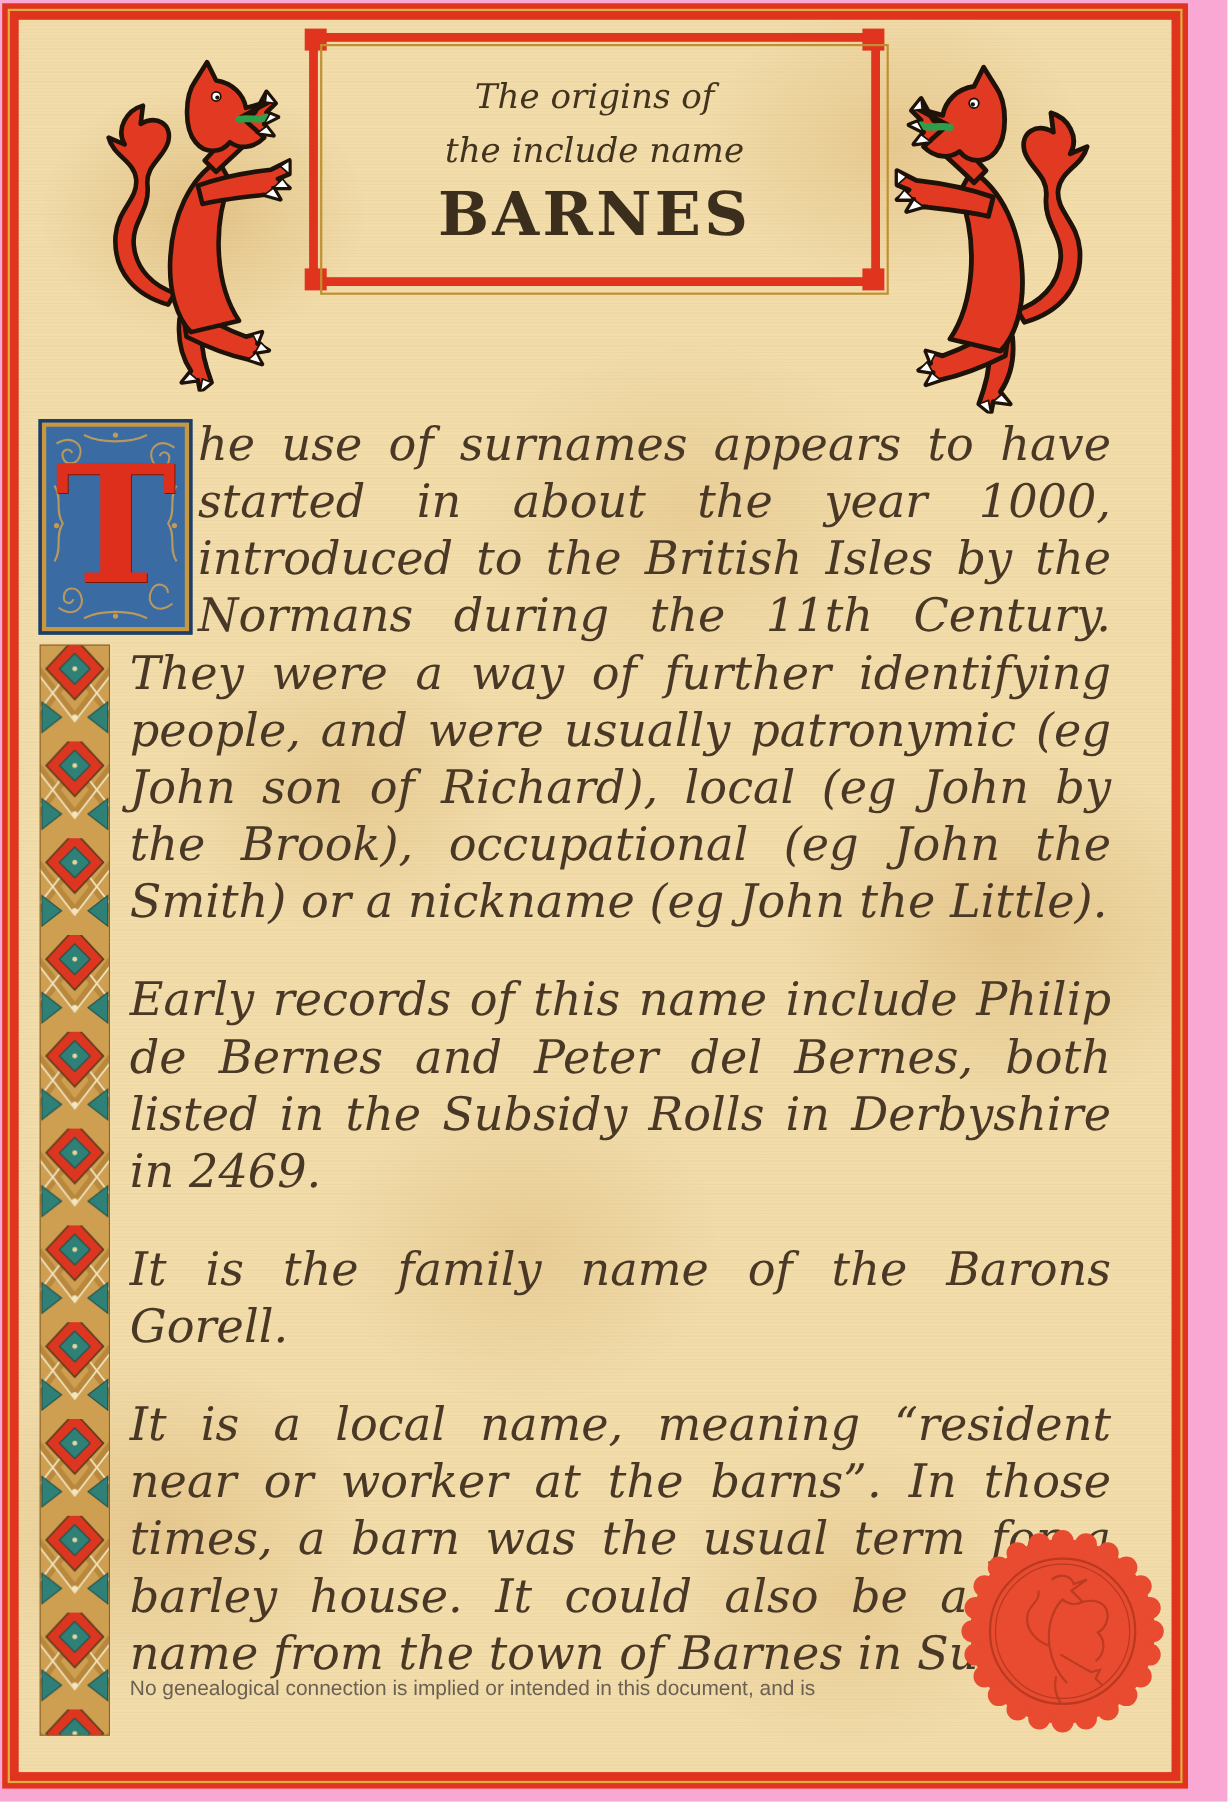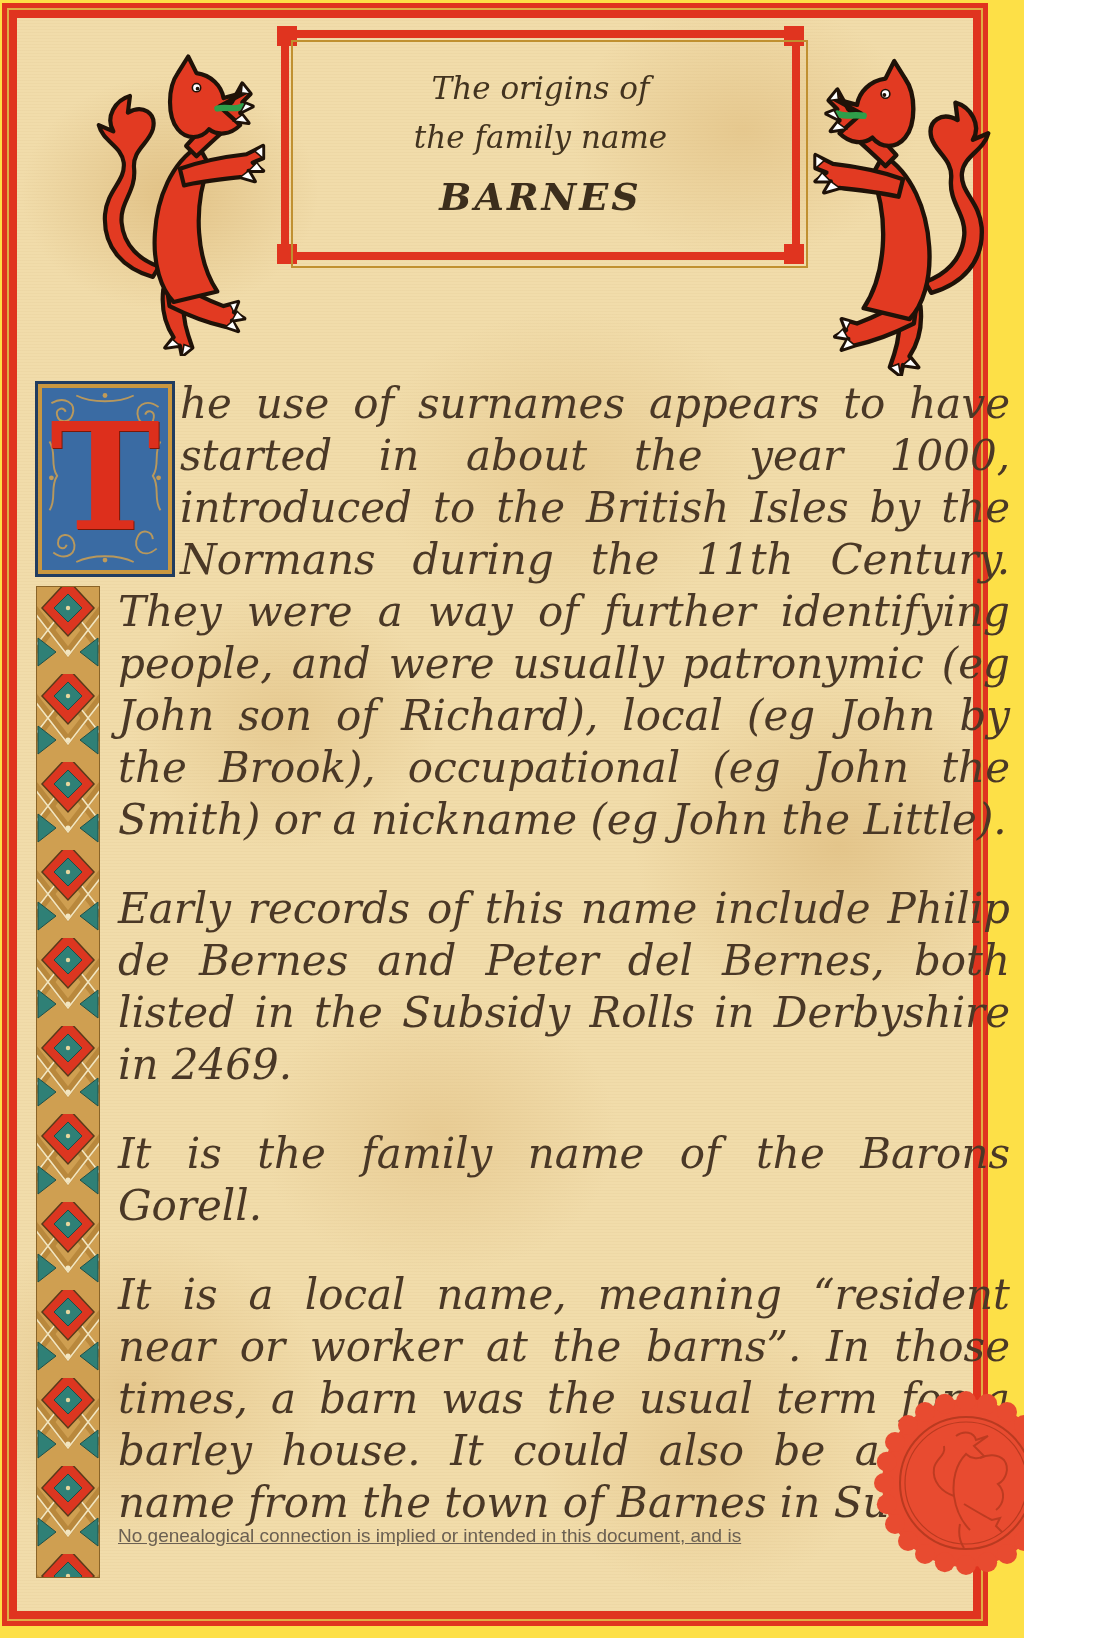--- a/index.html
+++ b/index.html
@@ -1,16 +1,16 @@
 <!DOCTYPE html>
 <html><head>
 <meta charset="utf-8">
 <style>
   html,body{margin:0;padding:0;background:#ffffff;}
-  .page{position:relative;width:1024px;height:1638px;background:#fde047;overflow:hidden;
+  .page{position:relative;width:1116px;height:1638px;background:#f9a8d4;overflow:hidden;
         font-family:"DejaVu Serif", serif;}
   
   .band{position:absolute;left:2px;top:3px;right:36px;bottom:12px;background:#e0341f;}
   .band .pinstripe{position:absolute;inset:5px;border:2px solid #dfae44;}
   
   .parchment{position:absolute;left:17px;top:18px;right:51px;bottom:27px;
     background-color:#f1dcaa;
     background-image:
       radial-gradient(ellipse 240px 190px at 16% 11%, rgba(213,173,106,.55), transparent 62%),
       radial-gradient(ellipse 280px 210px at 76% 7%, rgba(219,181,116,.50), transparent 62%),
@@ -21,21 +21,21 @@
       radial-gradient(ellipse 310px 250px at 12% 86%, rgba(216,175,108,.45), transparent 62%),
       radial-gradient(ellipse 270px 230px at 72% 90%, rgba(224,188,126,.50), transparent 62%),
       repeating-linear-gradient(0deg, rgba(176,136,76,.05) 0 1px, transparent 1px 3px);}
   
   .titlebox{position:absolute;left:281px;top:30px;width:519px;height:230px;border:8px solid #e0341f;box-sizing:border-box;text-align:center;}
   .titlebox .step{position:absolute;width:20px;height:20px;background:#e0341f;}
   .step.tl{left:-12px;top:-12px}.step.tr{right:-12px;top:-12px}
   .step.bl{left:-12px;bottom:-12px}.step.br{right:-12px;bottom:-12px}
   .goldrule{position:absolute;left:2px;top:2px;width:513px;height:224px;border:2px solid #c09030;pointer-events:none;}
   .title-small{margin-top:26px;font-style:italic;font-size:31px;color:#42331f;line-height:49px;}
-  .title-name{margin-top:12px;font-style:italic;font-weight:bold;font-size:38px;letter-spacing:3px;color:#3c2e1c;}
+  .title-name{margin-top:0;font-weight:bold;font-size:55px;letter-spacing:3px;color:#3c2e1c;}
   
   .lion{position:absolute;}
   .lion.left{left:26px;top:44px;width:262px;height:312px;}
   .lion.right{left:793px;top:48px;width:268px;height:328px;transform:scaleX(-1);}
   
   .dropcap{position:absolute;left:35px;top:381px;width:140px;height:196px;background:#3a6ba3;
     border:3px solid #203c60;box-shadow:inset 0 0 0 4px #c9973f;box-sizing:border-box;}
   .dropcap svg{position:absolute;inset:0;}
   .dropcap-letter{position:absolute;left:0;right:0;top:8px;text-align:center;
     font-family:"DejaVu Serif",serif;font-weight:bold;font-size:148px;line-height:170px;color:#dd2f1c;
@@ -43,21 +43,21 @@
   
   .strip{position:absolute;left:36px;top:586px;width:64px;height:992px;}
   
   .bodytext{position:absolute;left:118px;top:378px;width:892px;color:#4a3826;}
   .bodytext p{margin:0 0 37px 0;font-style:italic;font-size:42px;line-height:52px;text-align:justify;}
   .capflow{float:left;width:62px;height:200px;}
   
   .seal{position:absolute;left:868px;top:1384px;width:196px;height:200px;}
   
   .footer{position:absolute;left:118px;top:1521px;width:720px;
-    font-family:"Liberation Sans", sans-serif;font-size:19px;line-height:30px;color:#6b6052;text-decoration:underline;}
+    font-family:"Liberation Sans", sans-serif;font-size:19px;line-height:30px;color:#6b6052;}
 </style>
 </head>
 <body>
 
 <div class="page">
 
   <div class="band">
     <div class="pinstripe"></div>
   </div>
   <div class="parchment"></div>
@@ -118,21 +118,21 @@
     </g>
   </svg>
 
   <div class="titlebox">
     <div class="step tl"></div>
     <div class="step tr"></div>
     <div class="step bl"></div>
     <div class="step br"></div>
     <div class="goldrule"></div>
     <div class="title-small">The origins of</div>
-    <div class="title-small" style="margin-top:0;">the family name</div>
+    <div class="title-small" style="margin-top:0;">the include name</div>
     <div class="title-name">BARNES</div>
   </div>
 
   <div class="dropcap">
     <svg viewBox="0 0 140 196">
       <g stroke="#cfa050" stroke-width="2" fill="none" opacity="0.85">
         <path d="M14,20 C28,12 40,20 36,32 C33,41 22,41 20,33 C18,26 26,23 29,29"></path>
         <path d="M126,24 C112,14 100,24 105,36 C109,45 120,44 121,35 C122,28 114,26 112,32"></path>
         <path d="M16,176 C30,186 42,176 37,164 C33,155 22,156 21,165 C20,172 28,174 30,168"></path>
         <path d="M124,172 C110,184 98,172 104,160 C108,151 119,153 120,162"></path>

